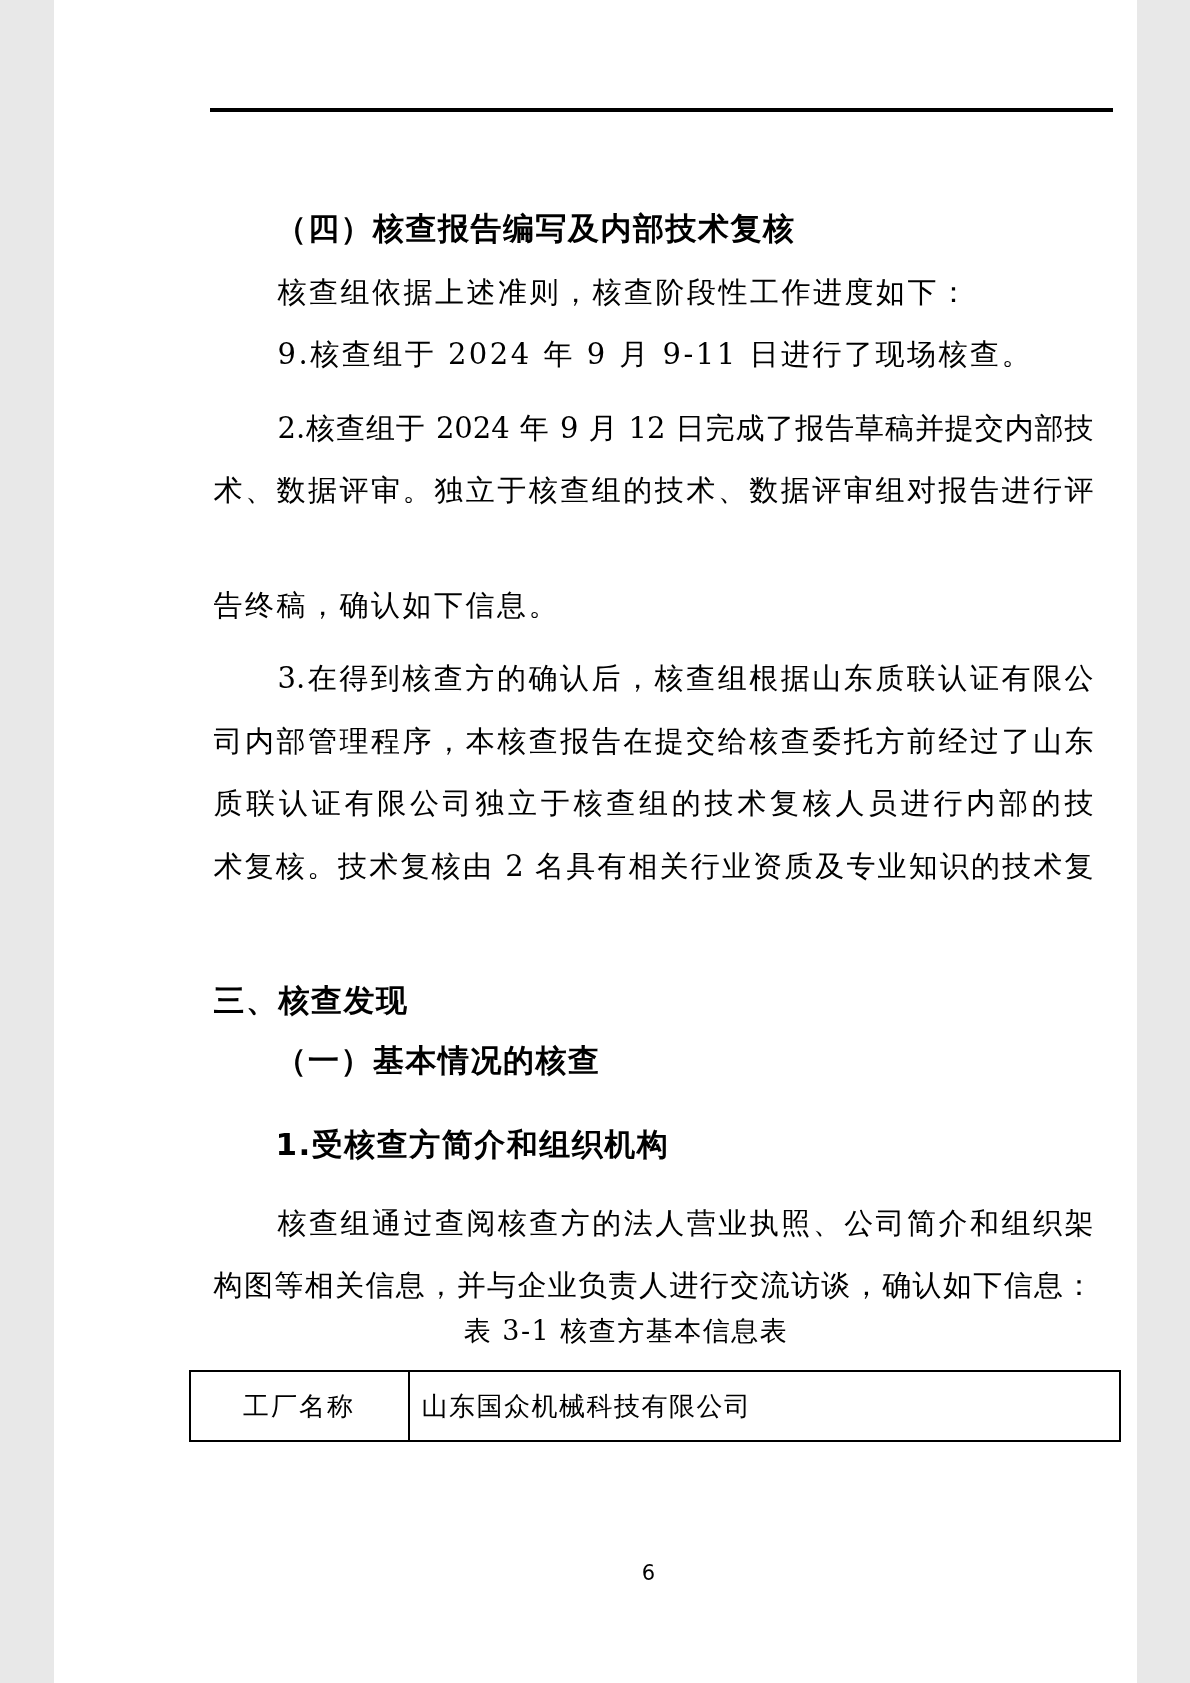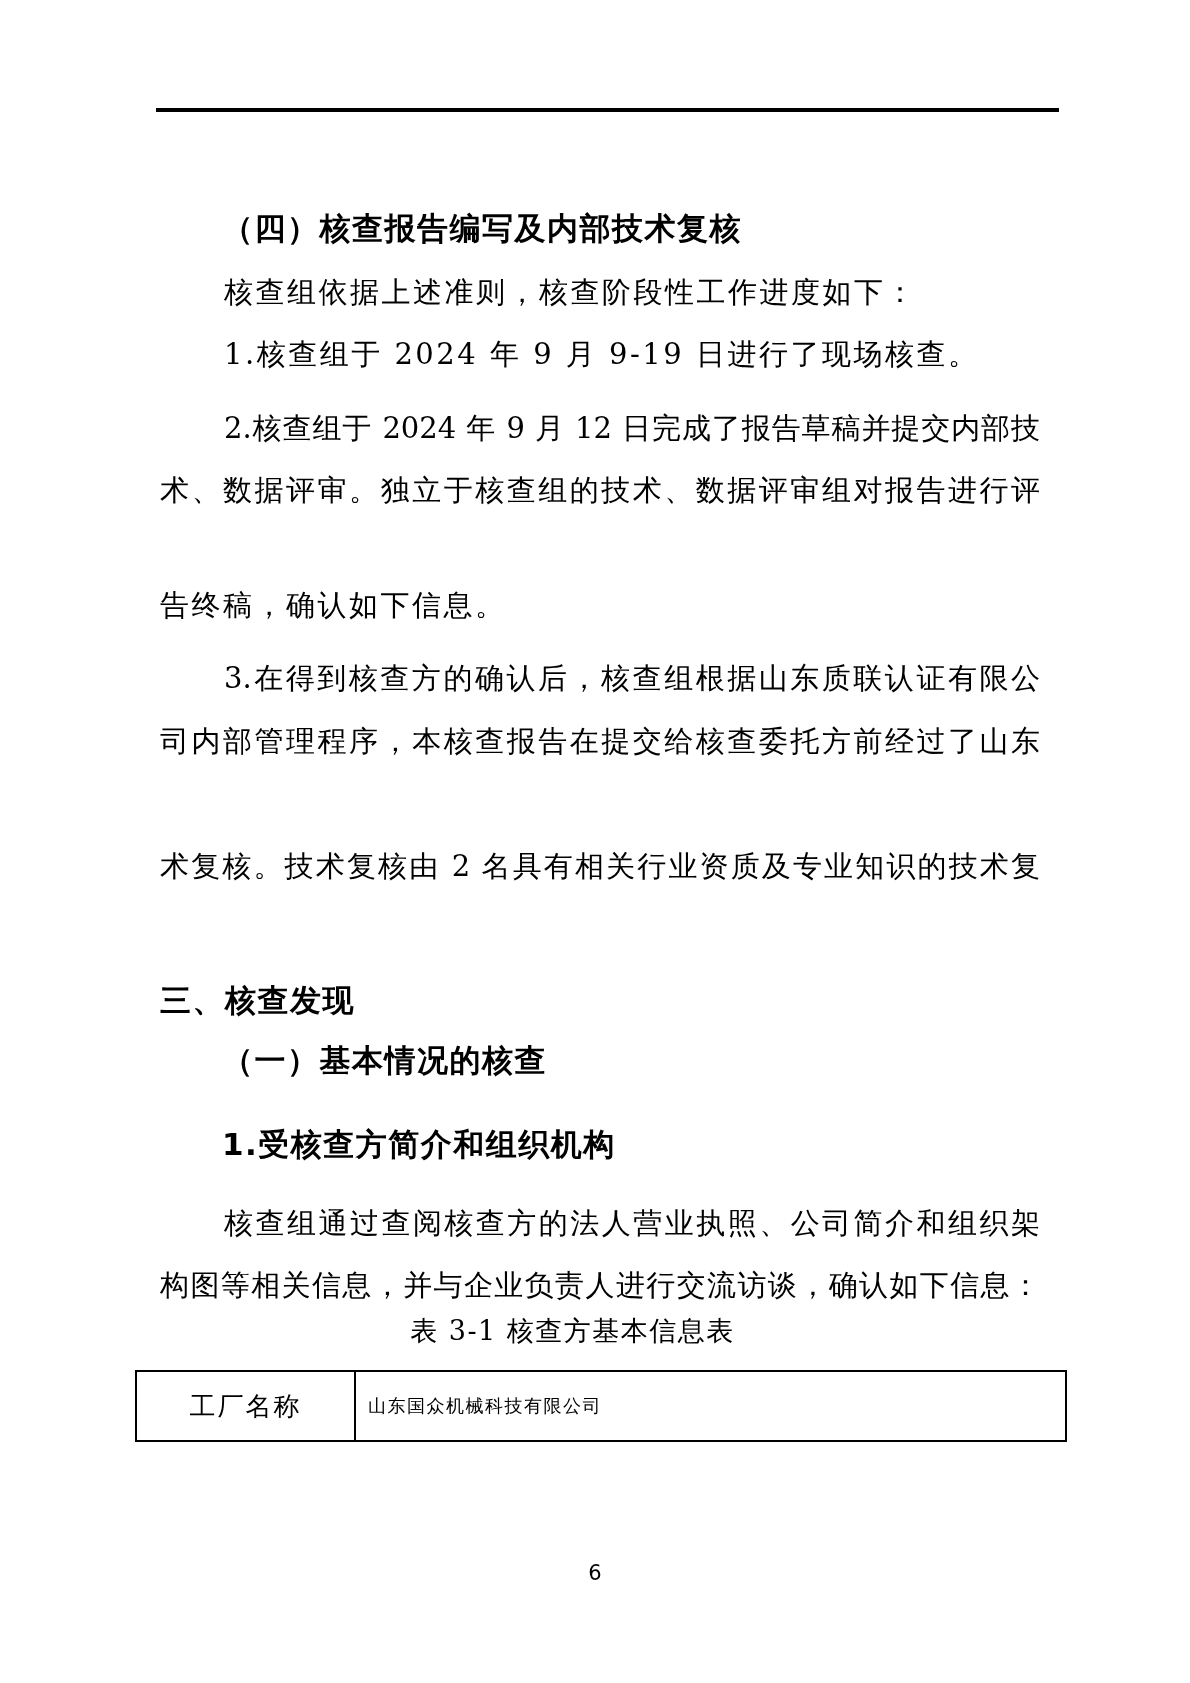--- a/index.html
+++ b/index.html
@@ -1,18 +1,18 @@
 <!DOCTYPE html>
 <html><head>
 <meta charset="utf-8">
 <style>
   html, body { margin: 0; padding: 0; background: #e8e8e8; }
   .page {
     position: relative;
-    width: 1190px;
+    width: 1083px;
     height: 1683px;
     margin: 0 auto;
     background: #ffffff;
     color: #000000;
     font-family: "DejaVu Serif", "Liberation Serif", serif;
     overflow: hidden;
   }
   .header-rule {
     position: absolute;
     left: 156px;
@@ -73,21 +73,21 @@
     height: 66px;
     vertical-align: middle;
   }
   .info-table td.cell-label {
     width: 215px;
     text-align: center;
     font-size: 26px;
     letter-spacing: 2px;
   }
   .info-table td.cell-value {
-    font-size: 18px;
+    font-size: 26px;
     letter-spacing: 1.5px;
     padding-left: 12px;
     margin-top: 48px;
   }
   .page-number {
     position: absolute;
     left: 0;
     top: 1561px;
     width: 1190px;
     text-align: center;
@@ -98,26 +98,27 @@
 </head>
 <body>
 
 <div class="page">
 
   <div class="header-rule"></div>
 
   <div class="heading ind2" style="top:208px;">（四）核查报告编写及内部技术复核</div>
 
   <div class="bodyline ind" style="top:272px;">核查组依据上述准则，核查阶段性工作进度如下：</div>
-  <div class="bodyline ind" style="top:334px;">1.核查组于 2024 年 9 月 9-19 日进行了现场核查。</div>
+  <div class="bodyline ind" style="top:334px;">9.核查组于 2024 年 9 月 9-11 日进行了现场核查。</div>
   <div class="bodyline just ind" style="top:397px;">2.核查组于 2024 年 9 月 12 日完成了报告草稿并提交内部技</div>
   <div class="bodyline just" style="top:459px;">术、数据评审。独立于核查组的技术、数据评审组对报告进行评</div>
   <div class="bodyline" style="top:585px;">告终稿，确认如下信息。</div>
   <div class="bodyline just ind" style="top:647px;">3.在得到核查方的确认后，核查组根据山东质联认证有限公</div>
   <div class="bodyline just" style="top:710px;">司内部管理程序，本核查报告在提交给核查委托方前经过了山东</div>
+  <div class="bodyline just" style="top:772px;">质联认证有限公司独立于核查组的技术复核人员进行内部的技</div>
   <div class="bodyline just" style="top:835px;">术复核。技术复核由 2 名具有相关行业资质及专业知识的技术复</div>
 
   <div class="heading ind2" style="top:1040px;">（一）基本情况的核查</div>
 
   <div class="heading" style="top:980px;">三、核查发现</div>
 
   <div class="heading ind2" style="top:1124px;">1.受核查方简介和组织机构</div>
 
   <div class="bodyline just ind" style="top:1192px;">核查组通过查阅核查方的法人营业执照、公司简介和组织架</div>
   <div class="bodyline just" style="top:1254px;">构图等相关信息，并与企业负责人进行交流访谈，确认如下信息：</div>

